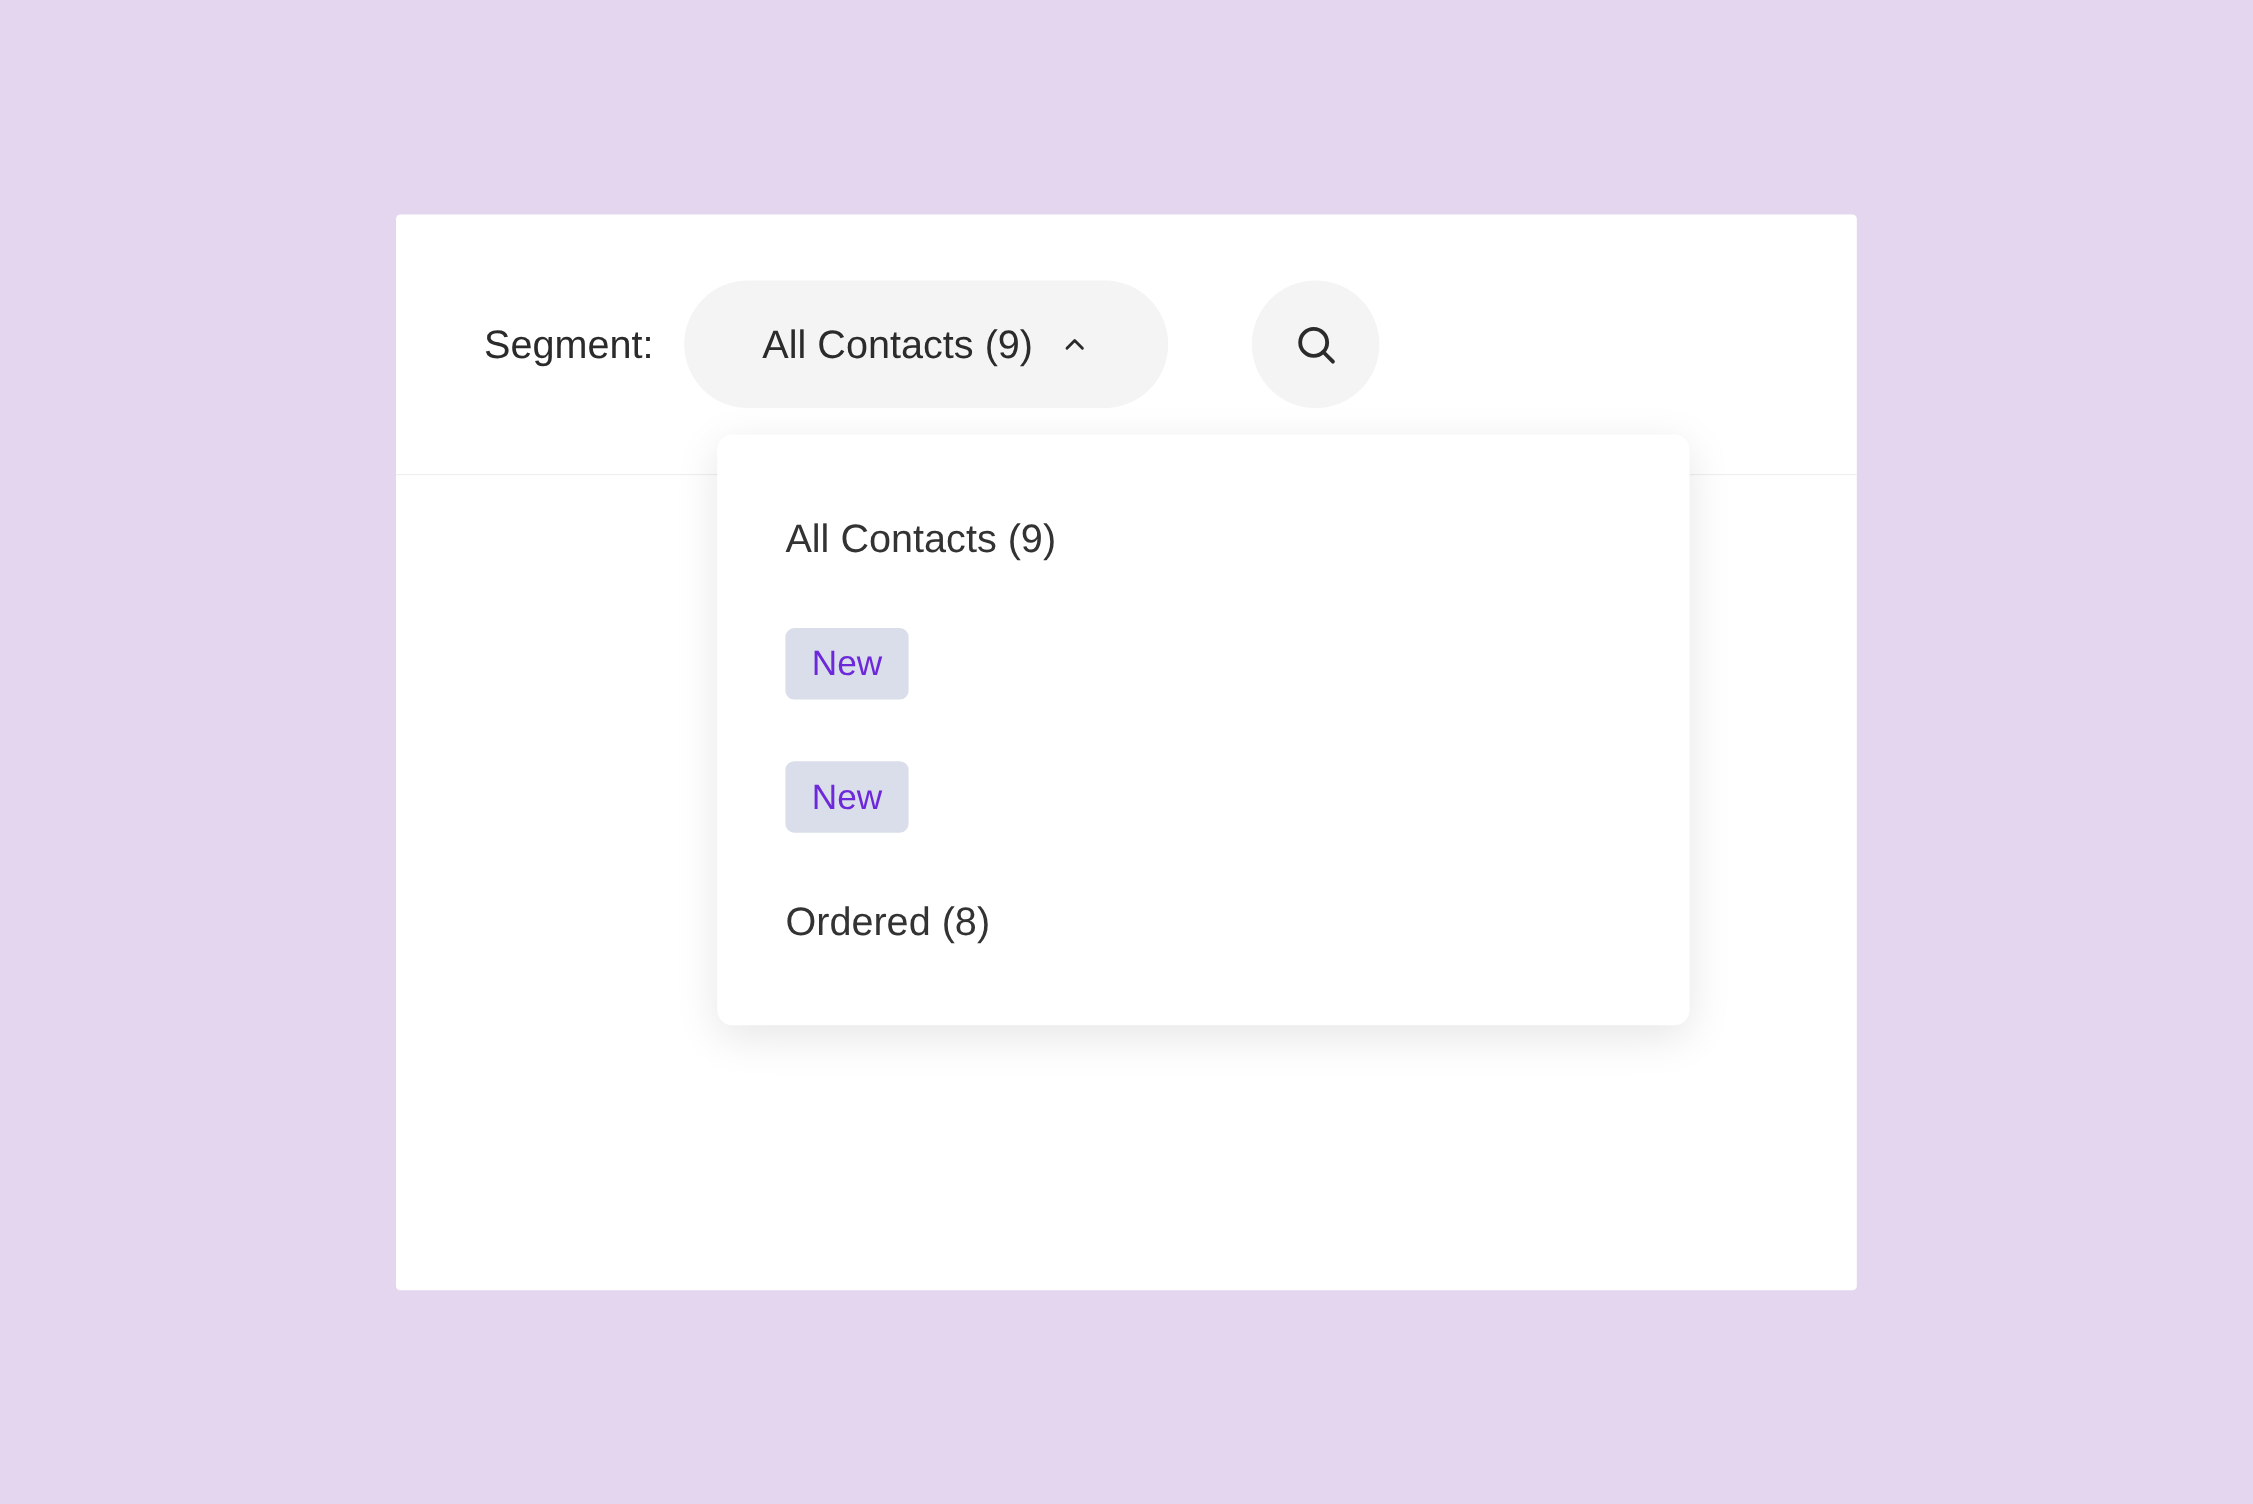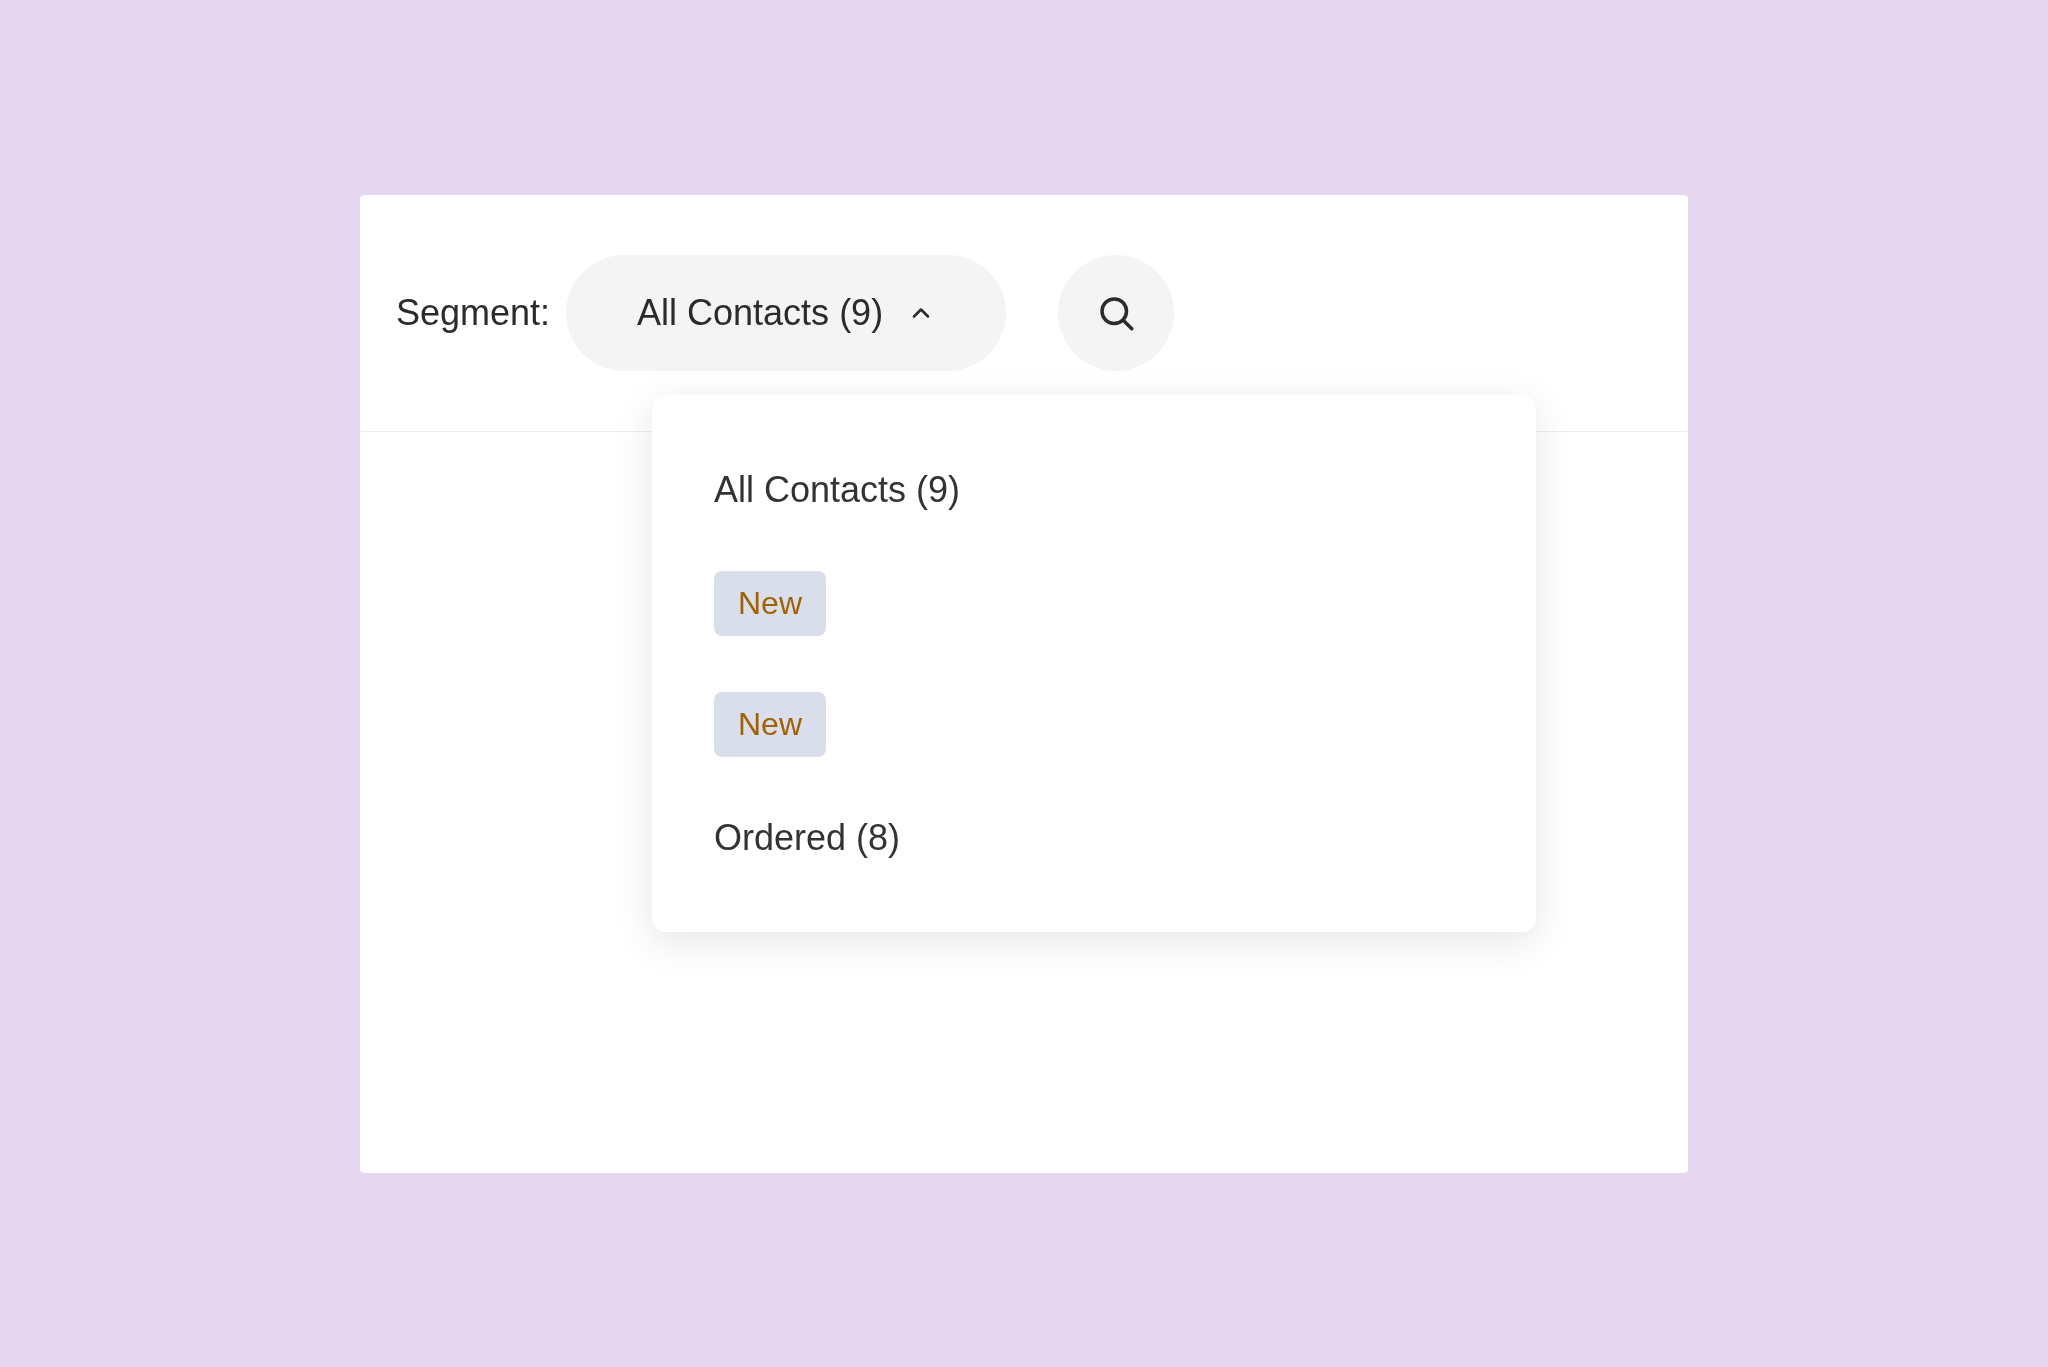--- a/index.html
+++ b/index.html
@@ -17,22 +17,22 @@
     left: 360px;
     top: 195px;
     width: 1328px;
     height: 978px;
     background: #ffffff;
     border-radius: 4px;
   }
   .toolbar {
     display: flex;
     align-items: center;
-    padding: 60px 80px 60px 36px;
-    gap: 16px;
+    padding: 60px 80px 60px 80px;
+    gap: 28px;
     border-bottom: 1px solid #eeeeee;
   }
   .segment-label {
     font-size: 36px;
     color: #2b2b2b;
   }
   .pill {
     display: flex;
     align-items: center;
     background: #f4f4f4;
@@ -84,21 +84,21 @@
     cursor: pointer;
   }
   .dropdown-item-text {
     font-size: 36px;
     color: #333333;
     line-height: 1.4;
     max-width: 560px;
   }
   .badge {
     background: #d9deea;
-    color: #a16207;
+    color: #6d28d9;
     font-size: 32px;
     padding: 14px 24px;
     border-radius: 8px;
   }
   svg { display: block; }
 </style>
 </head>
 <body>
 
 <div class="card">

